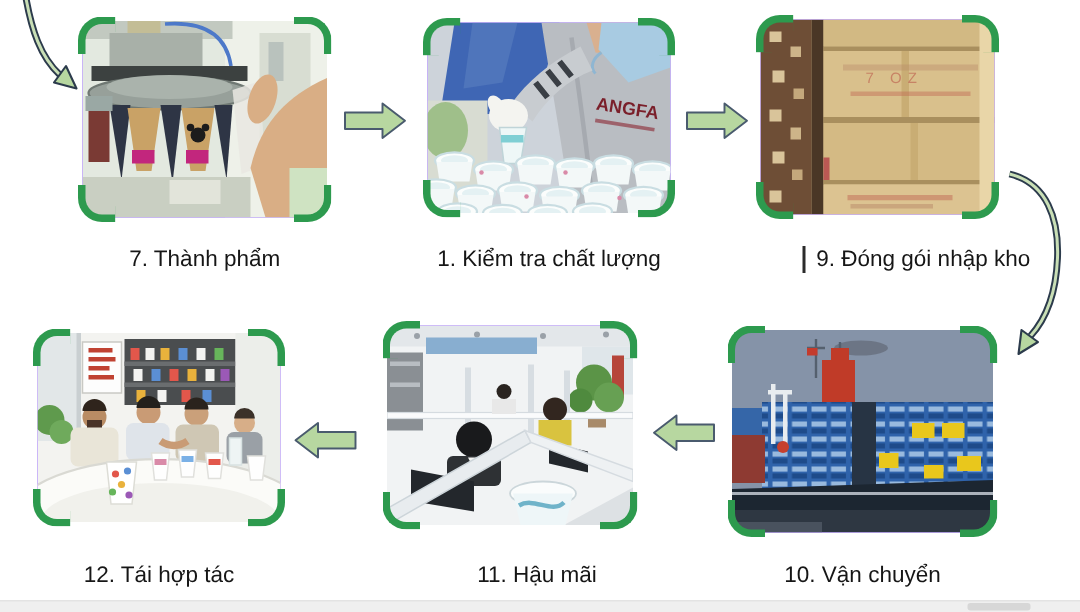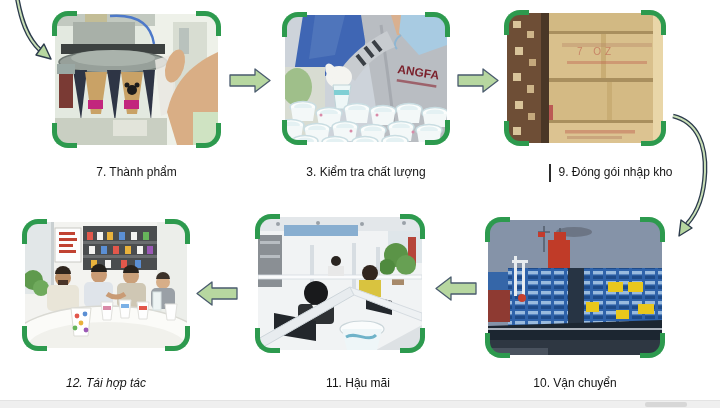--- a/index.html
+++ b/index.html
@@ -12,21 +12,21 @@
   .photo-clip{
     position:absolute;inset:0;border-radius:9px;overflow:hidden;background:#8b5cf6;
   }
   .photo-clip svg{display:block;width:100%;height:100%;}
   .corner{position:absolute;width:20px;height:20px;border:5px solid #2d9a4e;z-index:3;}
   .corner.tl{top:-3px;left:-3px;border-right:none;border-bottom:none;border-top-left-radius:16px;}
   .corner.tr{top:-3px;right:-3px;border-left:none;border-bottom:none;border-top-right-radius:16px;}
   .corner.bl{bottom:-3px;left:-3px;border-right:none;border-top:none;border-bottom-left-radius:16px;}
   .corner.br{bottom:-3px;right:-3px;border-left:none;border-top:none;border-bottom-right-radius:16px;}
   .step-label{
-    position:absolute;text-align:center;font-size:12px;color:#161616;line-height:19px;
+    position:absolute;text-align:center;font-size:15px;color:#161616;line-height:19px;
     display:flex;align-items:center;justify-content:center;white-space:nowrap;
   }
   .caret{
     display:inline-block;width:2px;height:18px;background:#2b2b2b;margin-right:7px;
   }
   .arrow{position:absolute;}
   .scrollbar{
     position:absolute;left:0;right:0;bottom:0;height:7px;background:#efefef;border-top:1px solid #e3e3e3;
   }
   .scroll-thumb{
@@ -140,21 +140,21 @@
         <circle cx="128" cy="117" r="1.5" fill="#d98aa8"></circle>
           <circle cx="66" cy="116" r="1.5" fill="#d98aa8"></circle>
       </svg>
     </div>
     <span class="corner tl"></span>
     <span class="corner tr"></span>
     <span class="corner bl"></span>
     <span class="corner br"></span>
   </div>
   <div class="step-label" style="left:285px;top:163px;width:162px;">
-    <span>3. Kiểm tra chất lượng</span>
+    <span>1. Kiểm tra chất lượng</span>
   </div>
 
   <svg class="arrow" style="left:457px;top:67px;width:42px;height:27px;" viewBox="0 0 42 27">
     <polygon points="1,8 26,8 26,2 41,13.5 26,25 26,19 1,19" fill="#b7d7a0" stroke="#4a5b6e" stroke-width="1.3" stroke-linejoin="round"></polygon>
   </svg>
 
   <div class="photo-frame" style="left:507px;top:13px;width:156px;height:130px;">
     <div class="photo-clip">
       <svg viewBox="0 0 156 130" preserveAspectRatio="none">
         <rect x="0" y="0" width="156" height="130" fill="#d8bf8d"></rect>
@@ -367,21 +367,21 @@
         <rect x="114" y="84" width="8" height="4" fill="#e2574b"></rect>
         <rect x="128" y="70" width="8" height="18" fill="#eef4f4" stroke="#d8e2e2" stroke-width="1"></rect>
         <polygon points="140,82 152,82 150,98 142,98" fill="#fefefe" stroke="#e0e0dc" stroke-width="1"></polygon>
       </svg>
     </div>
     <span class="corner tl"></span>
     <span class="corner tr"></span>
     <span class="corner bl"></span>
     <span class="corner br"></span>
   </div>
-  <div class="step-label" style="left:25px;top:374px;width:162px;font-style:italic;">
+  <div class="step-label" style="left:25px;top:374px;width:162px;">
     <span>12. Tái hợp tác</span>
   </div>
 
   <div class="scrollbar">
     <div class="scroll-thumb"></div>
   </div>
 
 </div>
 
 </body></html>

